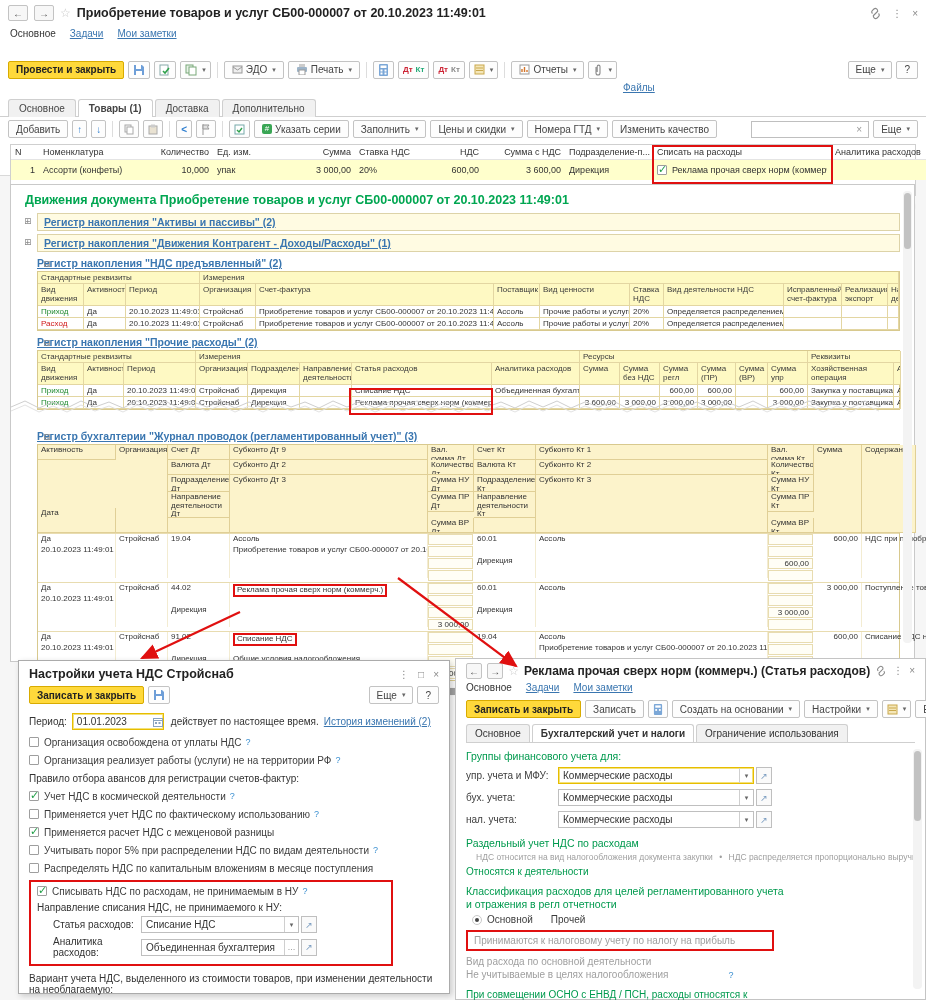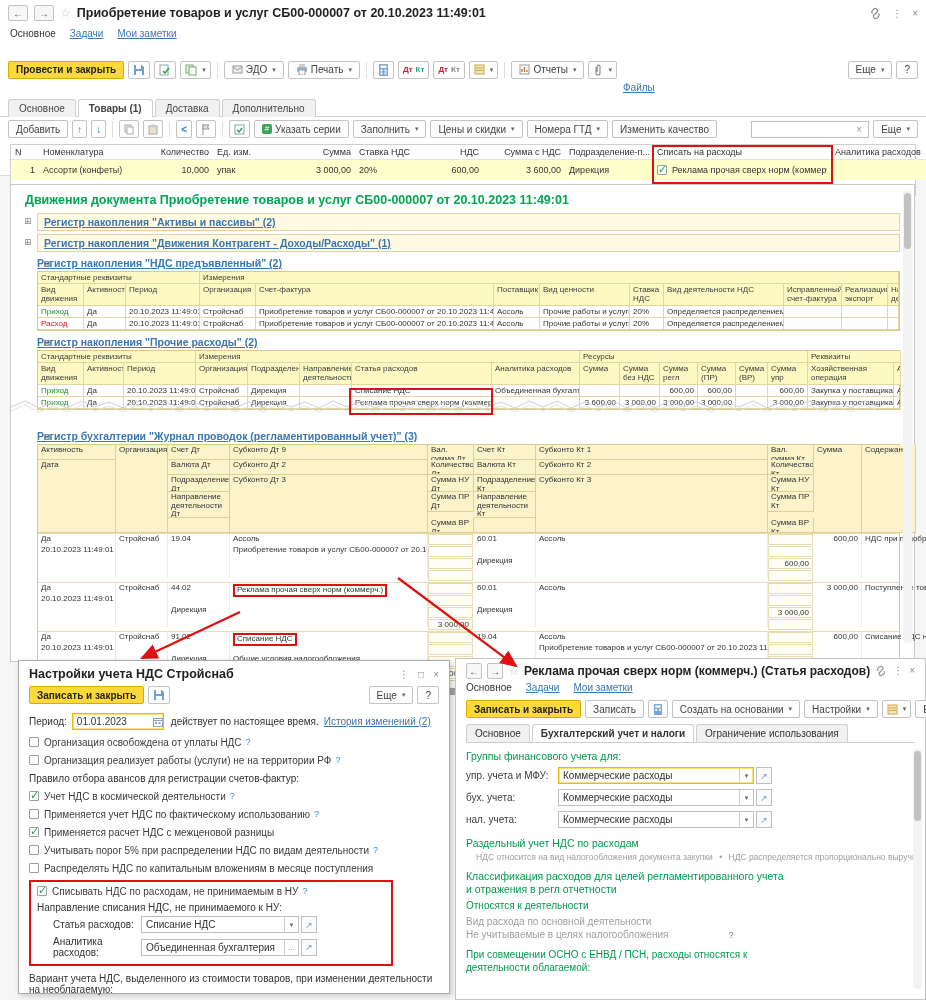--- a/index.html
+++ b/index.html
@@ -483,21 +483,21 @@
         <div class="jc" style="grid-row:1; grid-column:8;">
             <i class="tall" style="white-space:normal;">Вал. сумма Кт</i>
           </div>
         <div class="jc" style="grid-row:1/6; grid-column:9;">
             <i style="flex:1;">Сумма</i>
           </div>
         <div class="jc" style="grid-row:1/6; grid-column:10;">
             <i style="flex:1;">Содержание</i>
           </div>
         <div class="jc" style="grid-row:2/6; grid-column:1;">
-            <i style="flex:1;">Дата</i>
+            <i style="flex:1;margin-top:48px;">Дата</i>
           </div>
         <div class="jc" style="grid-row:2; grid-column:3;">
             <i>Валюта Дт</i>
           </div>
         <div class="jc" style="grid-row:2; grid-column:4;">
             <i>Субконто Дт 2</i>
           </div>
         <div class="jc" style="grid-row:2; grid-column:5;">
             <i style="white-space:normal;">Количество Дт</i>
           </div>
@@ -934,22 +934,29 @@
           <span class="ddl-btn">▾</span>
         </span>
       <span class="openbtn">↗</span>
     </div>
     <div class="grn" style="margin-top:9px; font-size:10.5px;">Раздельный учет НДС по расходам</div>
     <div class="gray" style="margin-top:3px; margin-left:10px; font-size:8.5px; white-space:nowrap; overflow:hidden;">
       <span>НДС относится на вид налогообложения документа закупки</span>
       <span style="margin:0 4px;">•</span>
       <span>НДС распределяется пропорционально выручке</span>
     </div>
+    <div class="grn" style="margin-top:4px;">Относятся к деятельности</div>
     <div class="grn" style="margin-top:8px; font-size:10.5px; width:320px; line-height:1.25;">Классификация расходов для целей регламентированного учета и отражения в регл отчетности</div>
-    <div class="grn" style="margin-top:4px;">Относятся к деятельности</div>
+    <div class="cbrow gray" style="margin-top:3px; margin-left:6px; gap:18px;">
+      <span><span class="rad on dis"></span><span>Основной</span></span>
+      <span><span>Прочей</span></span>
+    </div>
+    <div class="redbox" style="margin-top:5px; padding:3px 6px; width:308px;">
+      <span class="gray">Принимаются к налоговому учету по налогу на прибыль</span>
+    </div>
     <div class="gray" style="margin-top:5px;">Вид расхода по основной деятельности</div>
     <div class="row" style="margin-top:2px;">
       <span class="gray">Не учитываемые в целях налогообложения</span>
       <span class="help" style="margin-left:60px;">?</span>
     </div>
     <div class="grn" style="margin-top:8px; width:300px; line-height:1.3;">При совмещении ОСНО с ЕНВД / ПСН, расходы относятся к деятельности облагаемой:</div>
 
     <div class="vscroll" style="right:3px; top:90px; height:240px;">
         <span class="vthumb" style="top:2px; height:70px;"></span>
       </div>

